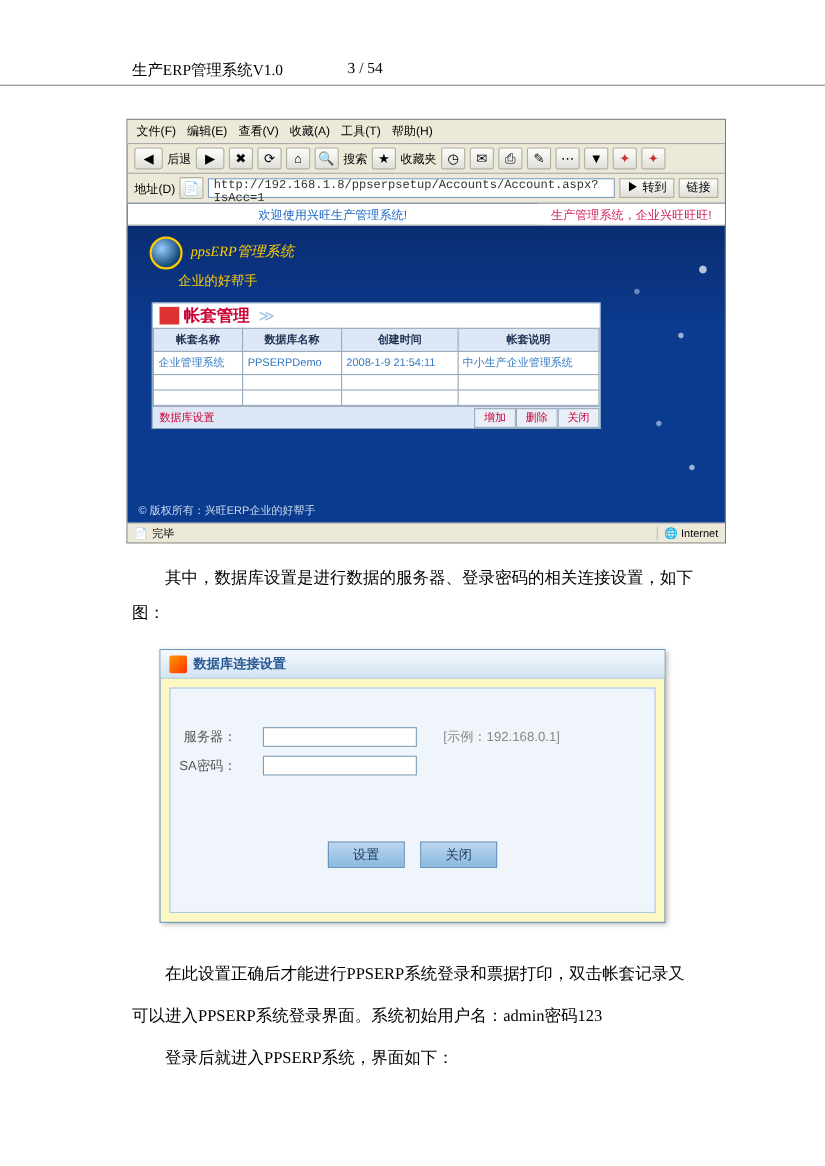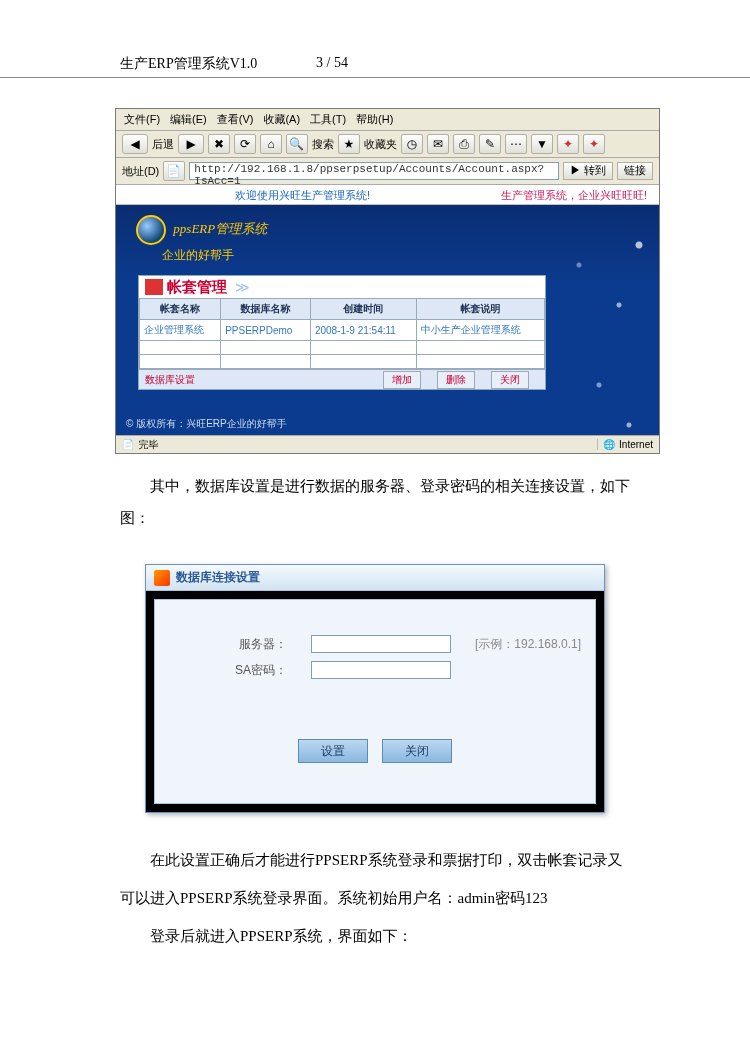--- a/index.html
+++ b/index.html
@@ -83,21 +83,21 @@
     height: 18px;
     background: linear-gradient(#fdfdfd,#e0e0d8);
     border: 1px solid #b0b0a0;
     padding: 0 6px;
     font-size: 11px;
   }
 
   .content-area {
     background: linear-gradient(#0a2a6b, #0b3b8f 40%, #0b3b8f);
     position: relative;
-    height: 250px;
+    height: 290px;
     overflow: hidden;
   }
   .banner {
     display: flex;
     background: #fff;
     height: 20px;
     border-bottom: 1px solid #c0c0c0;
   }
   .banner .left {
     flex: 1;
@@ -201,21 +201,21 @@
     color: #c03;
     font-size: 10px;
   }
   .panel-footer .spacer { flex: 1; }
   .panel-footer .pbtn {
     color: #c03;
     font-size: 10px;
     border: 1px solid #9ab;
     background: #e8eff8;
     padding: 1px 8px;
-    margin-right: 16px;
+    margin-right: 0;
   }
 
   .copyright {
     position: absolute;
     bottom: 4px; left: 10px;
     color: #cde;
     font-size: 10px;
   }
   .sparkle {
     position: absolute;
@@ -248,23 +248,23 @@
   
   .body-text {
     font-size: 15px;
     line-height: 32px;
     padding: 16px 120px 10px 120px;
     text-indent: 2em;
   }
 
   
   .dialog {
-    margin: 20px 145px 0 145px;
+    margin: 6px 145px 0 145px;
     border: 1px solid #6b93c4;
-    background: #000000;
+    background: #fef9c3;
     box-shadow: 2px 2px 5px rgba(0,0,0,0.3);
     font-family: "Tahoma","SimSun",sans-serif;
     font-size: 12px;
   }
   .dlg-title {
     height: 26px;
     background: linear-gradient(#f5f9fd,#d2e3f3);
     border-bottom: 1px solid #aac6e4;
     display: flex;
     align-items: center;
@@ -280,21 +280,21 @@
   .dlg-inner {
     margin: 8px;
     border: 1px solid #aac6e4;
     background: #f0f5fb;
     height: 205px;
     padding-top: 35px;
   }
   .frow {
     display: flex;
     align-items: center;
-    justify-content: flex-end;
+    justify-content: flex-start;
     margin-bottom: 8px;
     gap: 24px;
   }
   .frow label { width: 60px; text-align: right; color: #555; }
   .frow input {
     width: 140px; height: 18px;
     border: 1px solid #7f9db9;
     background: #fff;
     font-size: 12px;
     padding: 0 3px;

